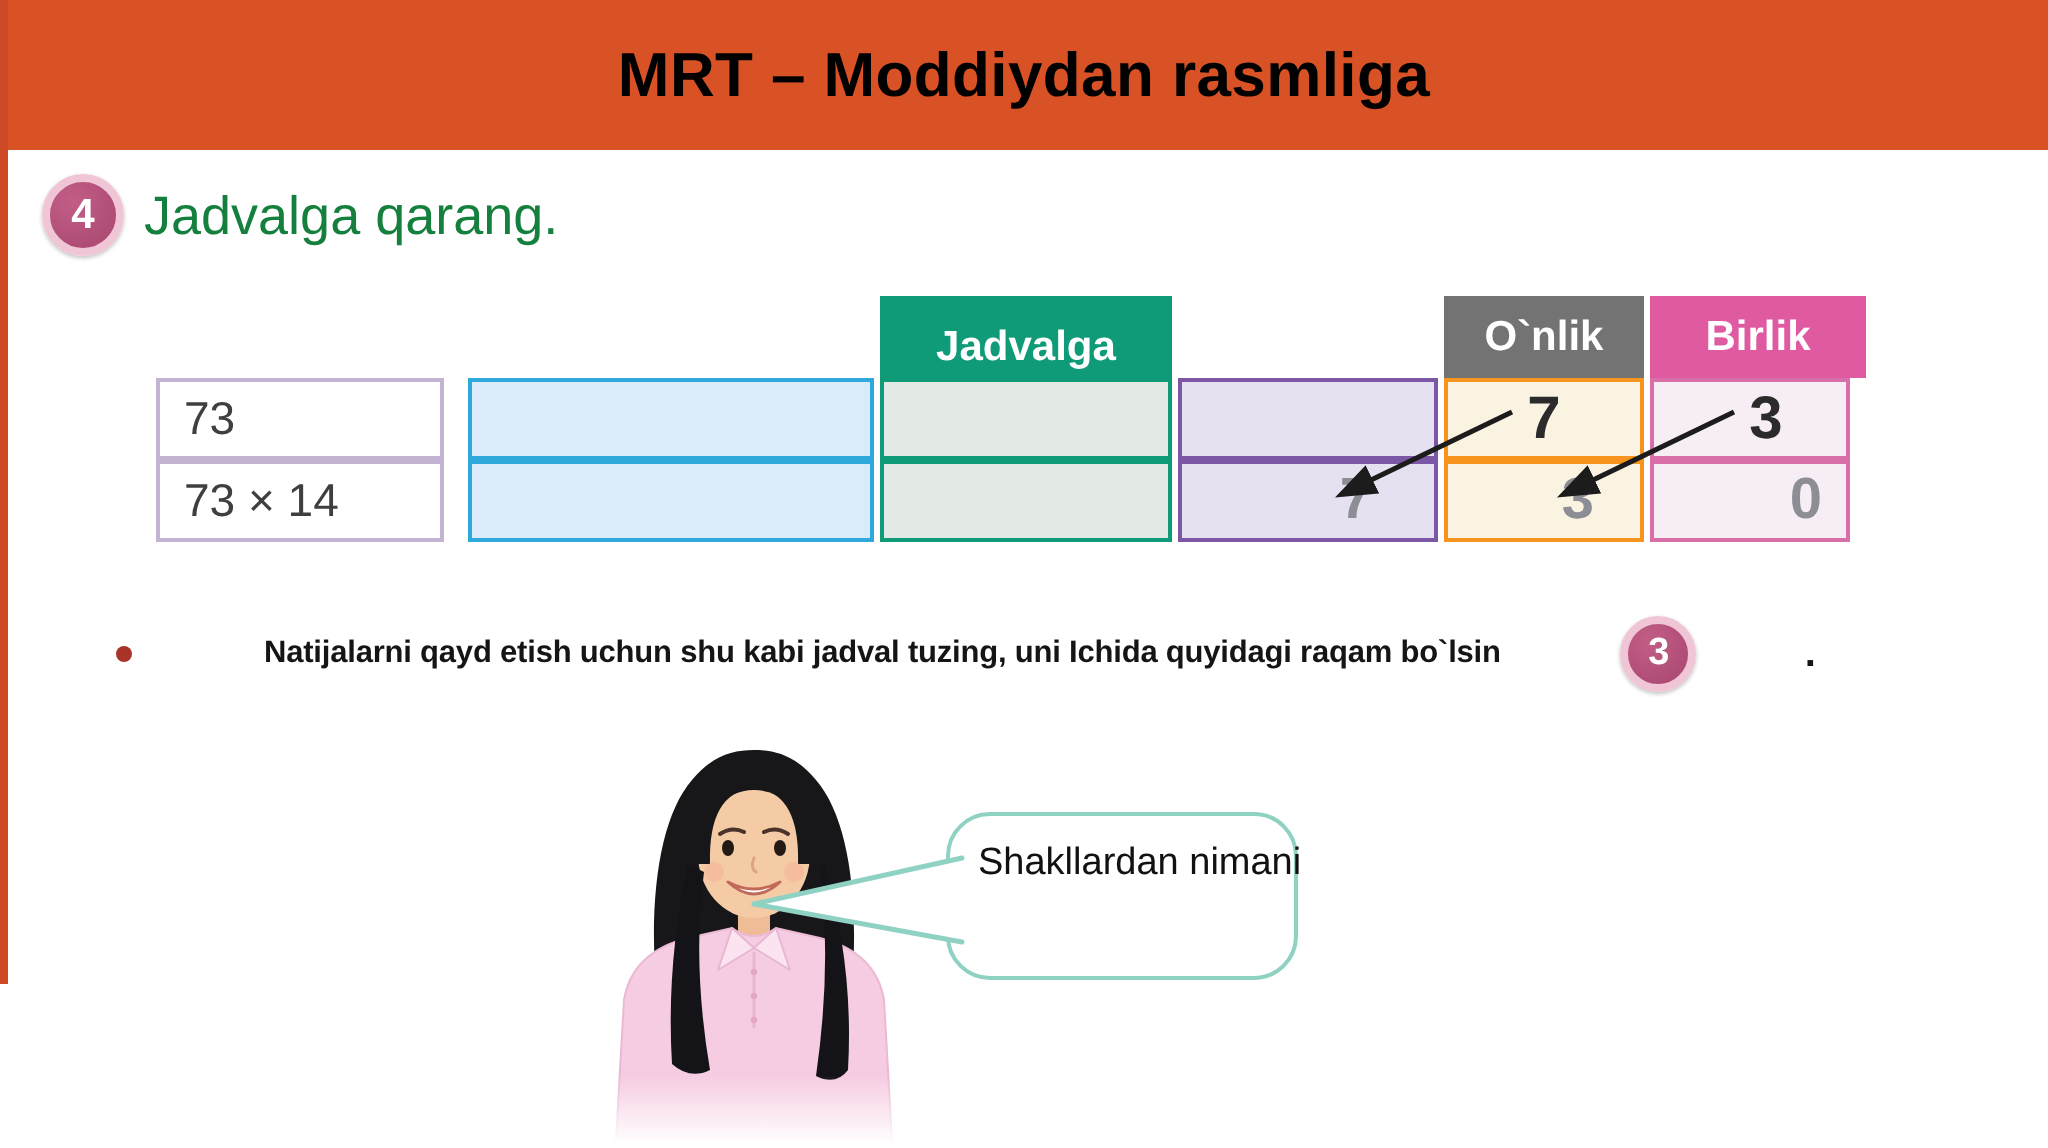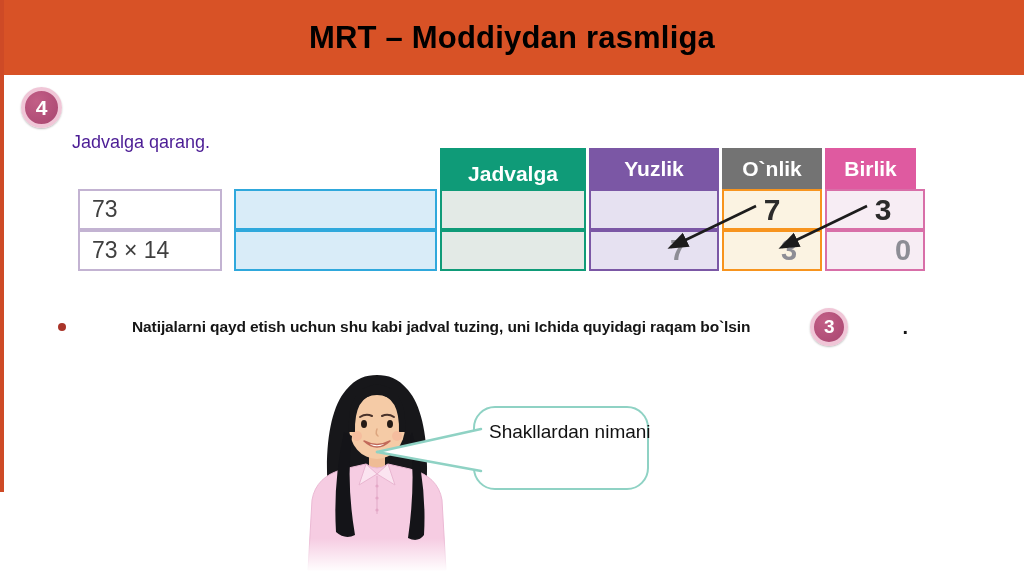--- a/index.html
+++ b/index.html
@@ -11,30 +11,30 @@
   .topbar{position:absolute;left:0;top:0;width:1024px;height:75px;background:#D85226;
           display:flex;align-items:center;justify-content:center;z-index:2;}
   .title{color:#000000;font-size:31px;font-weight:700;letter-spacing:.2px;}
   .left-strip{position:absolute;left:0;top:0;width:4px;height:492px;background:#CE4A26;z-index:3;}
 
   
   .badge{border-radius:50%;background:radial-gradient(circle at 35% 30%, #C25E86, #A84670);
          border:4px solid #F0C6D7;box-shadow:0 1px 2px rgba(0,0,0,.25);
          display:flex;align-items:center;justify-content:center;color:#fff;font-weight:700;}
   .badge4{position:absolute;left:21px;top:87px;width:33px;height:33px;font-size:21px;}
-  .prompt{position:absolute;left:72px;top:93px;font-size:18px;color:#4c1d95;margin-top:39px;}
+  .prompt{position:absolute;left:72px;top:93px;font-size:27px;color:#15803d;}
 
   
   .hcell{position:absolute;height:41px;display:flex;align-items:center;justify-content:center;
          color:#fff;font-size:21px;font-weight:700;z-index:1;}
   .h0{left:234px;width:203px;top:148px;background:#29ABE2;}
   .h1{left:440px;width:146px;top:148px;background:#0F9B78;align-items:flex-end;padding-bottom:3px;box-sizing:border-box;}
   .h2{left:589px;width:130px;top:148px;background:#7B57A5;}
   .h3{left:722px;width:100px;top:148px;background:#737373;}
-  .h4{left:825px;width:91px;top:148px;background:#DF5AA0;}
+  .h4{left:825px;width:108px;top:148px;background:#DF5AA0;}
 
   .lcell{position:absolute;left:78px;width:144px;height:41px;background:#fff;
          border:2px solid #C3B3D2;box-sizing:border-box;display:flex;align-items:center;
          padding-left:12px;font-size:23px;color:#3f3f3f;}
   .lr0{top:189px;} .lr1{top:230px;}
 
   .bcell{position:absolute;height:41px;box-sizing:border-box;display:flex;align-items:center;
          justify-content:center;}
   .r0{top:189px;} .r1{top:230px;}
   .c0{left:234px;width:203px;background:#D9ECF8;border:2px solid #2FA8DC;}
@@ -73,21 +73,20 @@
     <div class="title">MRT – Moddiydan rasmliga</div>
   </div>
   <div class="left-strip"></div>
 
   <div class="badge badge4">
     <span>4</span>
   </div>
   <div class="prompt">Jadvalga qarang.</div>
 
   <div class="hcell h1">Jadvalga</div>
-  <div class="hcell h2">Yuzlik</div>
   <div class="hcell h3">O`nlik</div>
   <div class="hcell h4">Birlik</div>
 
   <div class="lcell lr0">73</div>
   <div class="lcell lr1">73 × 14</div>
 
   <div class="bcell r0 c0"></div>
   <div class="bcell r0 c1"></div>
   <div class="bcell r0 c2"></div>
   <div class="bcell r0 c3 digit-dark">7</div>

